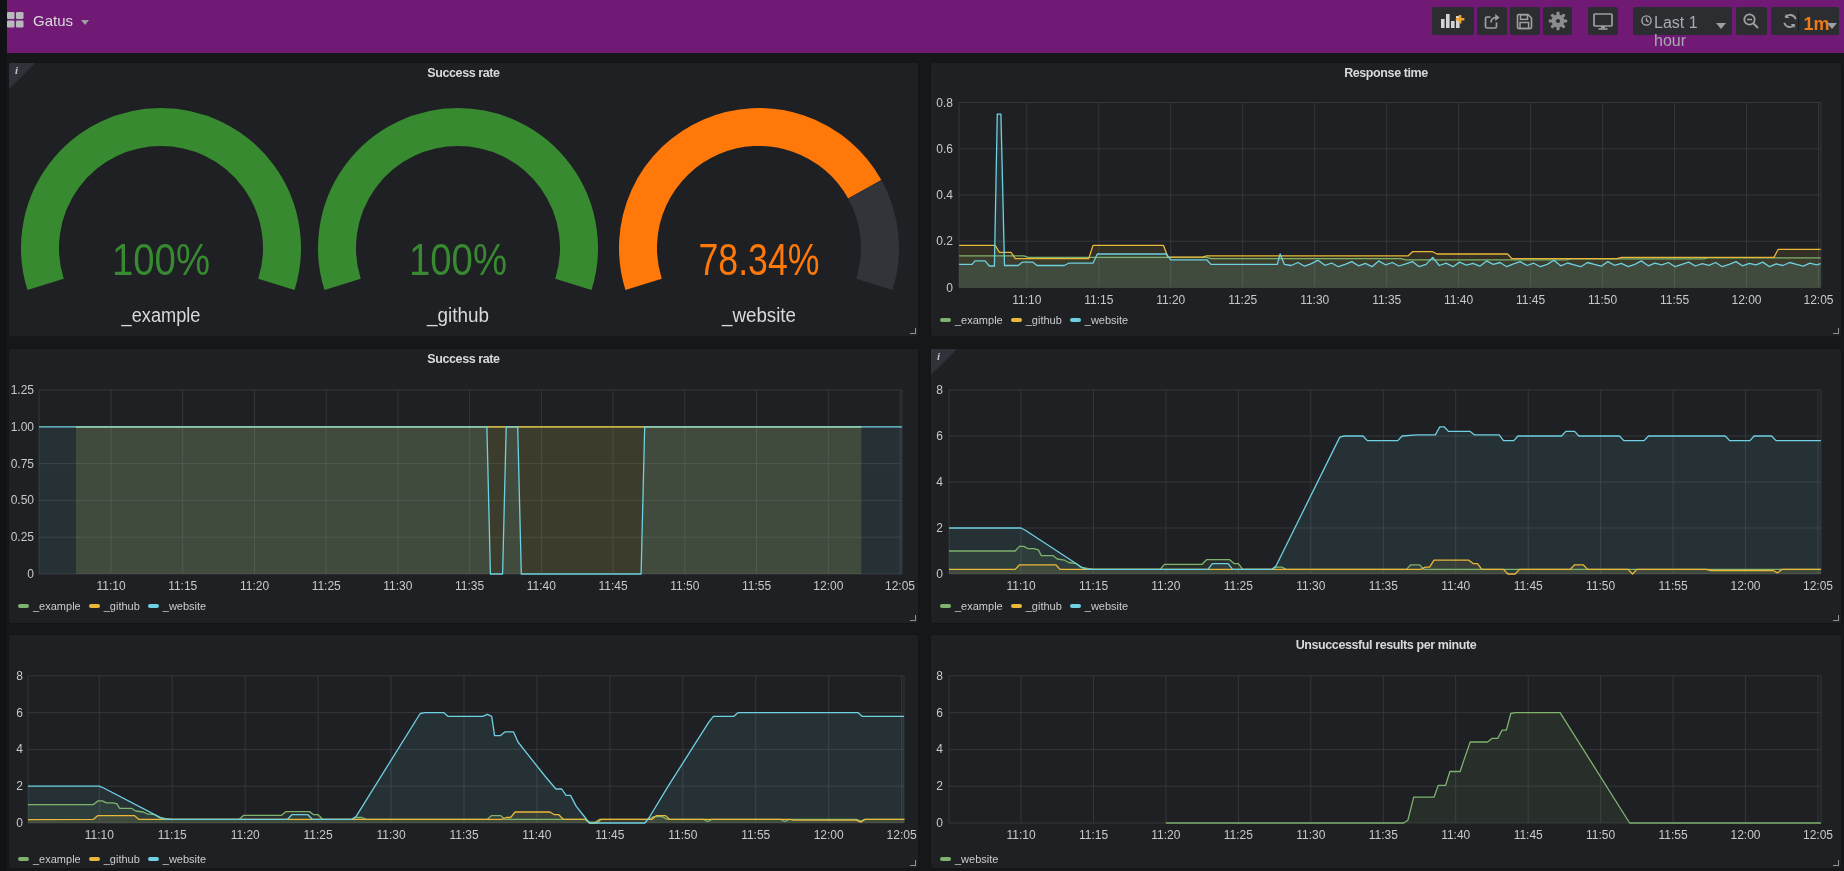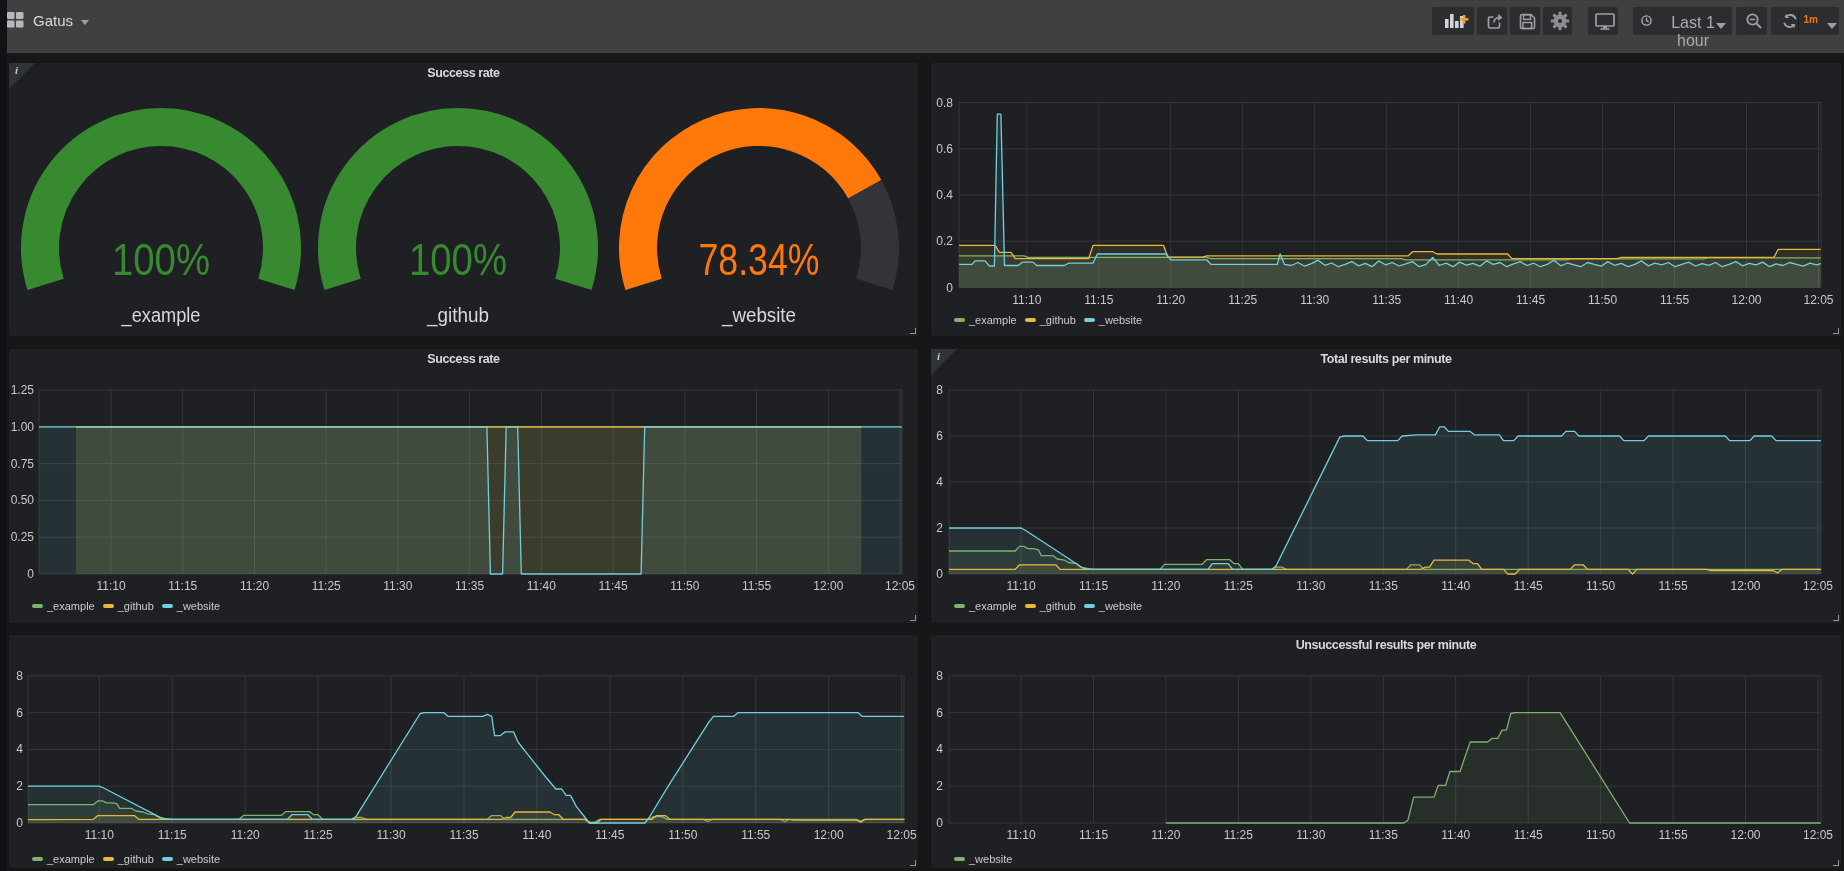--- a/index.html
+++ b/index.html
@@ -1,24 +1,24 @@
 <!DOCTYPE html>
 <html><head><meta charset="utf-8"><style>
 * { margin:0; padding:0; box-sizing:border-box; }
 body { width:1844px; height:871px; background:#161719; font-family:"Liberation Sans",sans-serif; overflow:hidden; position:relative; }
-.nav { position:absolute; left:0; top:0; width:1844px; height:53px; background:#404040;text-align:center; }
+.nav { position:absolute; left:0; top:0; width:1844px; height:53px; background:#701a75; }
 .leftstrip { position:absolute; left:0; top:0; width:7px; height:871px; background:#111215; z-index:5; }
 .tbtn { position:absolute; top:7px; height:28px; background:#2b2d31; border-radius:2px; }
 .caret { position:absolute; width:0; height:0; border-left:5px solid transparent; border-right:5px solid transparent; border-top:6px solid #9da0a3; }
 .panel { position:absolute; background:#1f2023; border-radius:3px; border:1px solid #141517; }
 .ptitle { position:absolute; top:3px; left:0; width:100%; text-align:center; font-size:12.5px; font-weight:bold; color:#d8d9da; letter-spacing:-0.4px; }
 .infocorner { position:absolute; top:0; left:0; border-top:26px solid #303239; border-right:26px solid transparent; }
 .infoi { position:absolute; top:1px; left:6px; font-family:"Liberation Serif",serif; font-weight:bold; font-size:11px; color:#c3c5c9; font-style:italic; }
 .resize { position:absolute; right:2px; bottom:2px; width:6px; height:6px; border-right:1.5px solid #909296; border-bottom:1.5px solid #909296; }
-.legend { position:absolute; left:23px; font-size:11px; color:#ccccce; white-space:nowrap; }
+.legend { position:absolute; left:9px; font-size:11px; color:#ccccce; white-space:nowrap; }
 .li { margin-right:8px; }
 .chip { display:inline-block; width:11px; height:4px; border-radius:2px; margin-right:4px; vertical-align:middle; position:relative; top:-1px; }
 svg text { font-family:"Liberation Sans",sans-serif; }
 </style></head><body>
 <div class="leftstrip"></div>
 <div class="nav">
     <svg width="26" height="24" style="position:absolute;left:7px;top:11px">
       <rect x="0.0" y="1.0" width="7.5" height="7" rx="1.2" fill="#b7b9bc"></rect>
       <rect x="9.0" y="1.0" width="7.5" height="7" rx="1.2" fill="#b7b9bc"></rect>
       <rect x="0.0" y="9.5" width="7.5" height="7" rx="1.2" fill="#b7b9bc"></rect>
@@ -76,21 +76,21 @@
         <line x1="10.5" y1="10.5" x2="15" y2="15" stroke="#9da0a3" stroke-width="2"></line>
       </svg></div>
     <div class="tbtn" style="left:1770.5px;width:68px">
       <svg width="16" height="16" style="position:absolute;left:11px;top:6px">
         <path d="M13.8 6.2A6 6 0 0 0 3.2 4.4" fill="none" stroke="#9da0a3" stroke-width="1.8"></path>
         <path d="M3.5 1v4h4z" fill="#9da0a3"></path>
         <path d="M2.2 9.8a6 6 0 0 0 10.6 1.8" fill="none" stroke="#9da0a3" stroke-width="1.8"></path>
         <path d="M12.5 15v-4h-4z" fill="#9da0a3"></path>
       </svg>
       <div style="position:absolute;left:27px;top:4px;width:1px;height:20px;background:#1b1c1e"></div>
-      <span style="position:absolute;left:33px;top:7px;font-size:10px;font-weight:bold;color:#eb7b18">1m</span>
+      <span style="position:absolute;left:33px;top:7px;font-size:18px;font-weight:bold;color:#eb7b18">1m</span>
       <div class="caret" style="left:56px;top:16px;border-top-color:#9da0a3"></div>
     </div>
   </div>
 <div class="panel" style="left:8px;top:62px;width:911px;height:275px">
     <div class="infocorner"></div>
     <div class="infoi">i</div>
     <div class="ptitle">Success rate</div>
     <div class="resize"></div>
     <svg width="911" height="275" style="position:absolute;left:0;top:0">
       <path d="M36.60 221.39 A121.00 121.00 0 1 1 267.40 221.39" stroke="#378a30" stroke-width="38" fill="none"></path>
@@ -99,20 +99,21 @@
       <path d="M333.60 221.39 A121.00 121.00 0 1 1 564.40 221.39" stroke="#378a30" stroke-width="38" fill="none"></path>
       <text x="449.0" y="212.0" text-anchor="middle" font-size="45" fill="#378a30" textLength="98" lengthAdjust="spacingAndGlyphs">100%</text>
       <text x="449.0" y="258.5" text-anchor="middle" font-size="20" fill="#d8d9da" textLength="62" lengthAdjust="spacingAndGlyphs">_github</text>
       <path d="M634.60 221.39 A121.00 121.00 0 0 1 855.76 126.21" stroke="#ff780a" stroke-width="38" fill="none"></path>
       <path d="M855.76 126.21 A121.00 121.00 0 0 1 865.40 221.39" stroke="#33343a" stroke-width="38" fill="none"></path>
       <text x="750.0" y="212.0" text-anchor="middle" font-size="45" fill="#ff780a" textLength="121" lengthAdjust="spacingAndGlyphs">78.34%</text>
       <text x="750.0" y="258.5" text-anchor="middle" font-size="20" fill="#d8d9da" textLength="74" lengthAdjust="spacingAndGlyphs">_website</text>
     </svg>
   </div>
 <div class="panel" style="left:930px;top:62px;width:912px;height:275px">
+    <div class="ptitle">Response time</div>
     <div class="resize"></div>
     <svg width="912" height="275" style="position:absolute;left:0;top:0">
       <line x1="28.0" y1="224.5" x2="890.0" y2="224.5" stroke="#35363a" stroke-width="1"></line>
       <line x1="28.0" y1="178.2" x2="890.0" y2="178.2" stroke="#35363a" stroke-width="1"></line>
       <line x1="28.0" y1="132.0" x2="890.0" y2="132.0" stroke="#35363a" stroke-width="1"></line>
       <line x1="28.0" y1="85.8" x2="890.0" y2="85.8" stroke="#35363a" stroke-width="1"></line>
       <line x1="28.0" y1="39.5" x2="890.0" y2="39.5" stroke="#35363a" stroke-width="1"></line>
       <line x1="28.0" y1="39.5" x2="28.0" y2="224.5" stroke="#35363a" stroke-width="1"></line>
       <line x1="890.0" y1="39.5" x2="890.0" y2="224.5" stroke="#35363a" stroke-width="1"></line>
       <line x1="95.8" y1="39.5" x2="95.8" y2="224.5" stroke="#35363a" stroke-width="1"></line>
@@ -200,21 +201,20 @@
       <text x="675.8" y="241.0" text-anchor="middle" font-size="12" fill="#c8c9cb">11:50</text>
       <text x="747.5" y="241.0" text-anchor="middle" font-size="12" fill="#c8c9cb">11:55</text>
       <text x="819.3" y="241.0" text-anchor="middle" font-size="12" fill="#c8c9cb">12:00</text>
       <text x="891.0" y="241.0" text-anchor="middle" font-size="12" fill="#c8c9cb">12:05</text>
     </svg>
     <div class="legend" style="top:251.0px"><span class="li"><span class="chip" style="background:#7EB26D"></span>_example</span><span class="li"><span class="chip" style="background:#EAB839"></span>_github</span><span class="li"><span class="chip" style="background:#6ED0E0"></span>_website</span></div>
   </div>
 <div class="panel" style="left:930px;top:348px;width:912px;height:276px">
     <div class="infocorner"></div>
     <div class="infoi">i</div>
-    <div class="ptitle">Total results per minute</div>
     <div class="resize"></div>
     <svg width="912" height="276" style="position:absolute;left:0;top:0">
       <line x1="18.0" y1="225.0" x2="890.0" y2="225.0" stroke="#35363a" stroke-width="1"></line>
       <line x1="18.0" y1="179.0" x2="890.0" y2="179.0" stroke="#35363a" stroke-width="1"></line>
       <line x1="18.0" y1="133.0" x2="890.0" y2="133.0" stroke="#35363a" stroke-width="1"></line>
       <line x1="18.0" y1="87.0" x2="890.0" y2="87.0" stroke="#35363a" stroke-width="1"></line>
       <line x1="18.0" y1="41.0" x2="890.0" y2="41.0" stroke="#35363a" stroke-width="1"></line>
       <line x1="18.0" y1="41.0" x2="18.0" y2="225.0" stroke="#35363a" stroke-width="1"></line>
       <line x1="890.0" y1="41.0" x2="890.0" y2="225.0" stroke="#35363a" stroke-width="1"></line>
       <line x1="90.0" y1="41.0" x2="90.0" y2="225.0" stroke="#35363a" stroke-width="1"></line>

